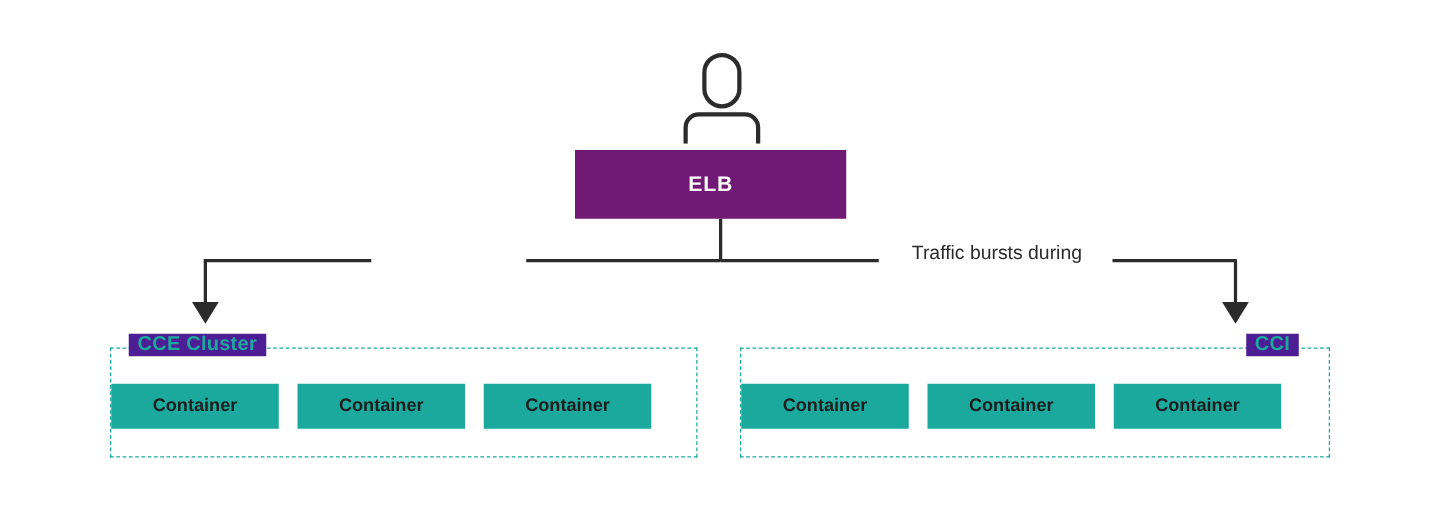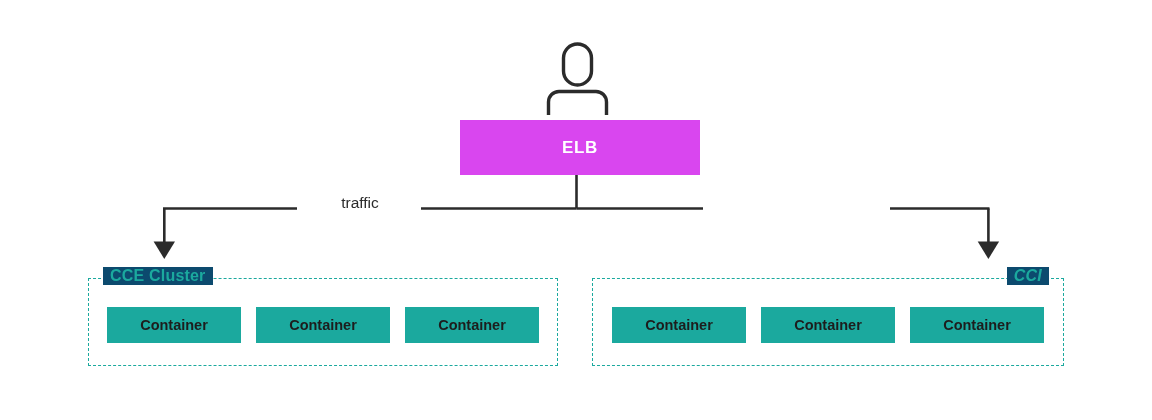--- a/index.html
+++ b/index.html
@@ -36,23 +36,23 @@
     top: 40px;
     width: 85px;
     height: 75px;
   }
 
   
   .elb-box {
     position: absolute;
     left: 460px;
     top: 120px;
-    width: 240px;
+    width: 217px;
     height: 55px;
-    background: #d946ef;
+    background: #701a75;
     display: flex;
     align-items: center;
     justify-content: center;
   }
   .elb-label {
     color: #ffffff;
     font-size: 17px;
     font-weight: bold;
     letter-spacing: 0.6px;
   }
@@ -91,39 +91,39 @@
   }
   .group-cci {
     left: 592px;
     top: 278px;
     width: 472px;
     height: 88px;
   }
   .group-title {
     position: absolute;
     top: -12px;
-    background: #0c4a6e;
+    background: #4c1d95;
     padding: 0 7px;
     color: #1ba99e;
     font-size: 16px;
     font-weight: bold;
     letter-spacing: 0.2px;
     white-space: nowrap;
   }
   .group-title-left  { left: 14px; }
-  .group-title-right { right: 14px; font-style: italic; }
+  .group-title-right { right: 24px; }
 
   
   .containers-row {
     position: absolute;
     top: 28px;
     left: 0;
     right: 0;
     display: flex;
-    justify-content: center;
+    justify-content: flex-start;
     gap: 15px;
   }
   .container-chip {
     width: 134px;
     height: 36px;
     background: #1ba99e;
     display: flex;
     align-items: center;
     justify-content: center;
     color: #1d1d1d;
@@ -162,24 +162,24 @@
 
       <path d="M13.5,75 L13.5,62 A10.5,10.5 0 0 1 24,51.5 L61,51.5 A10.5,10.5 0 0 1 71.5,62 L71.5,75" fill="none" stroke="#2b2b2b" stroke-width="3.4" stroke-linecap="butt"></path>
     </svg>
   </div>
 
   <div class="elb-box">
     <span class="elb-label">ELB</span>
   </div>
 
   <div class="edge-label edge-label-left">
-    <div>traffic</div>
   </div>
 
   <div class="edge-label edge-label-right">
+    <div>Traffic bursts during</div>
   </div>
 
   <div class="group-box group-cce">
     <span class="group-title group-title-left">CCE Cluster</span>
     <div class="containers-row">
       <div class="container-chip">
         <span>Container</span>
       </div>
       <div class="container-chip">
         <span>Container</span>

